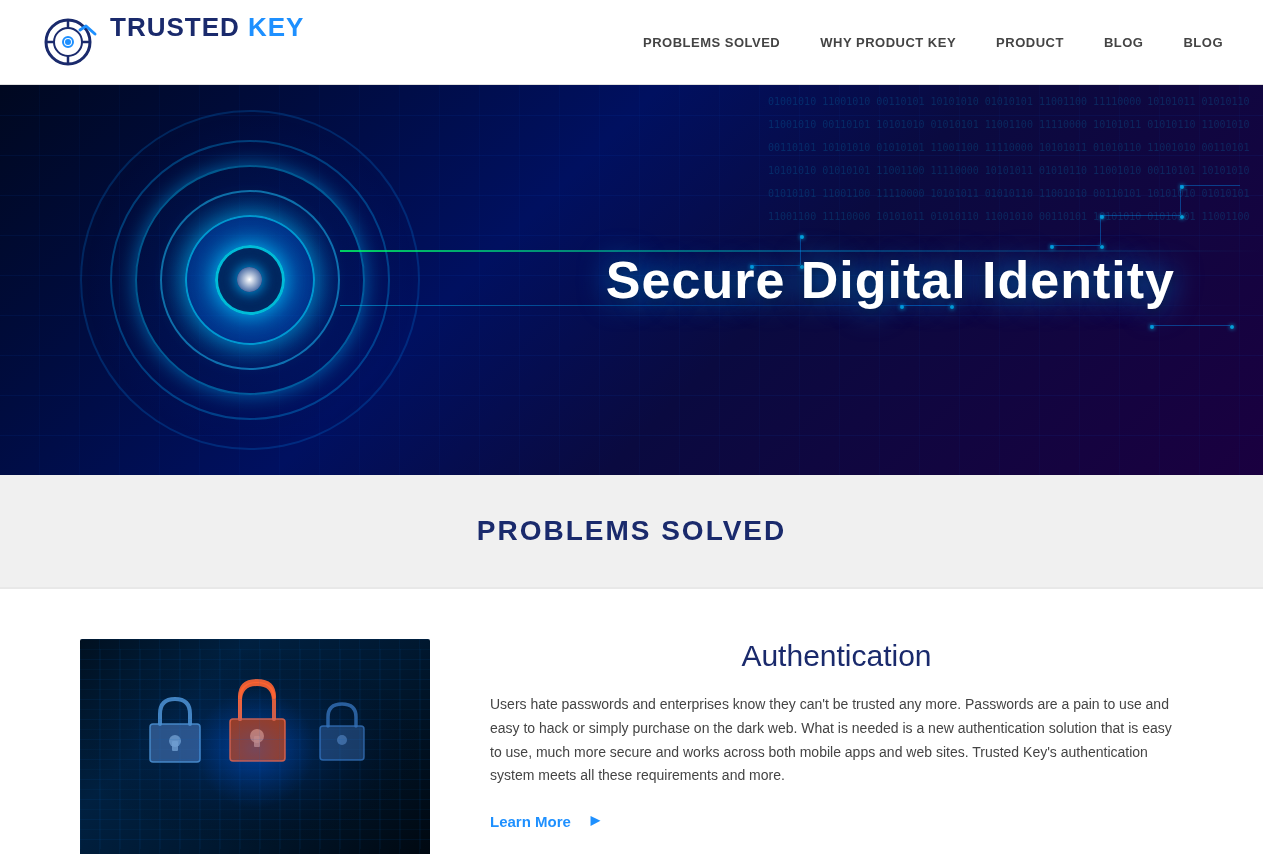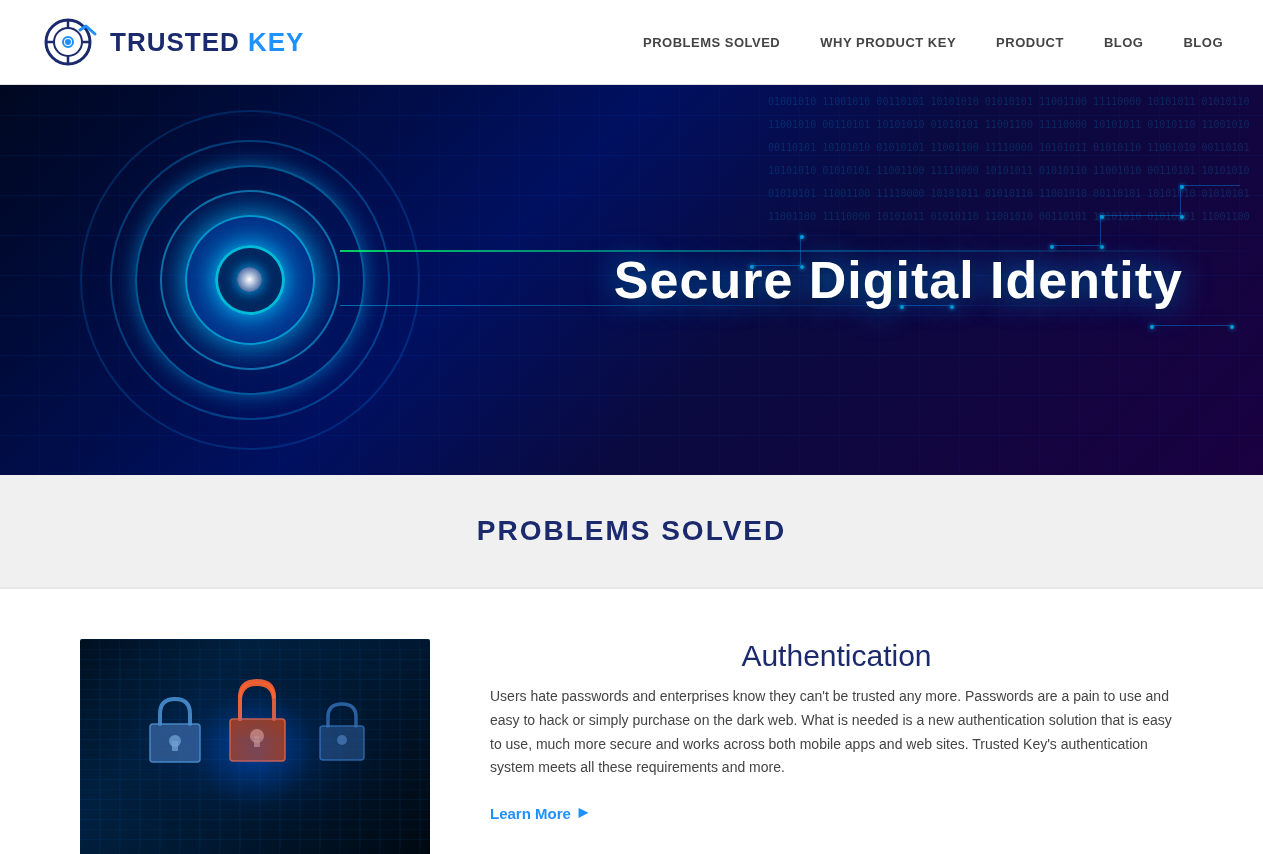--- a/index.html
+++ b/index.html
@@ -9,21 +9,21 @@
     .header {
       display: flex;
       align-items: center;
       justify-content: space-between;
       padding: 12px 40px;
       border-bottom: 1px solid #e0e0e0;
       background: #fff;
     }
     .logo-container {
       display: flex;
-      align-items: center;
+      align-items: flex-start;
       gap: 10px;
     }
     .logo-icon {
       width: 60px;
       height: 60px;
     }
     .logo-text {
       font-size: 26px;
       font-weight: 900;
       letter-spacing: 1px;
@@ -103,21 +103,21 @@
       left: 340px;
       right: 0;
       height: 1px;
       background: linear-gradient(90deg, rgba(0,200,255,0.5), rgba(0,100,255,0.2), transparent);
       transform: translateY(25px);
     }
 
     
     .hero-text-area {
       position: absolute;
-      right: 80px;
+      right: 88px;
       top: 50%;
       transform: translateY(-50%);
       text-align: right;
     }
     .hero-title {
       font-size: 52px;
       font-weight: 900;
       color: #fff;
       text-shadow: 0 0 30px rgba(0,150,255,0.8), 0 2px 10px rgba(0,0,0,0.5);
       letter-spacing: 1px;
@@ -212,37 +212,37 @@
       border-radius: 50%;
     }
 
     .content-text {
       flex: 1;
     }
     .auth-title {
       font-size: 30px;
       font-weight: 400;
       color: #1a2a6c;
-      margin-bottom: 12px;
+      margin-bottom: 20px;
       text-align: center;
     }
     .auth-description {
       font-size: 14px;
       line-height: 1.7;
       color: #444;
       margin-bottom: 25px;
     }
     .learn-more-link {
       color: #1e90ff;
       text-decoration: none;
       font-size: 15px;
       font-weight: 600;
       display: inline-flex;
       align-items: flex-start;
-      gap: 8px;
+      gap: 20px;
       cursor: pointer;
     }
     .arrow-right {
       font-size: 12px;
     }
 
     
     .section-divider {
       width: 100%;
       height: 2px;

